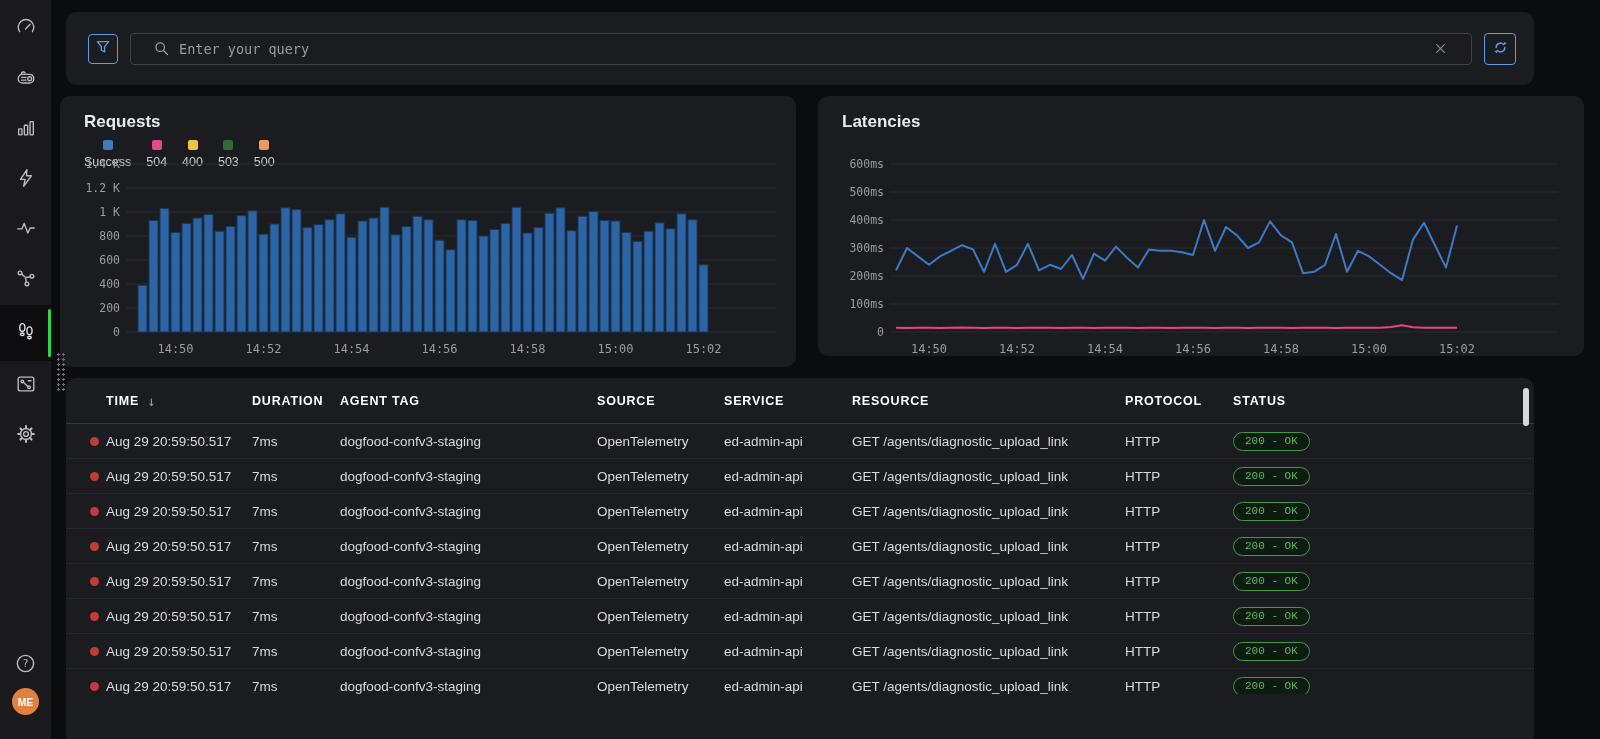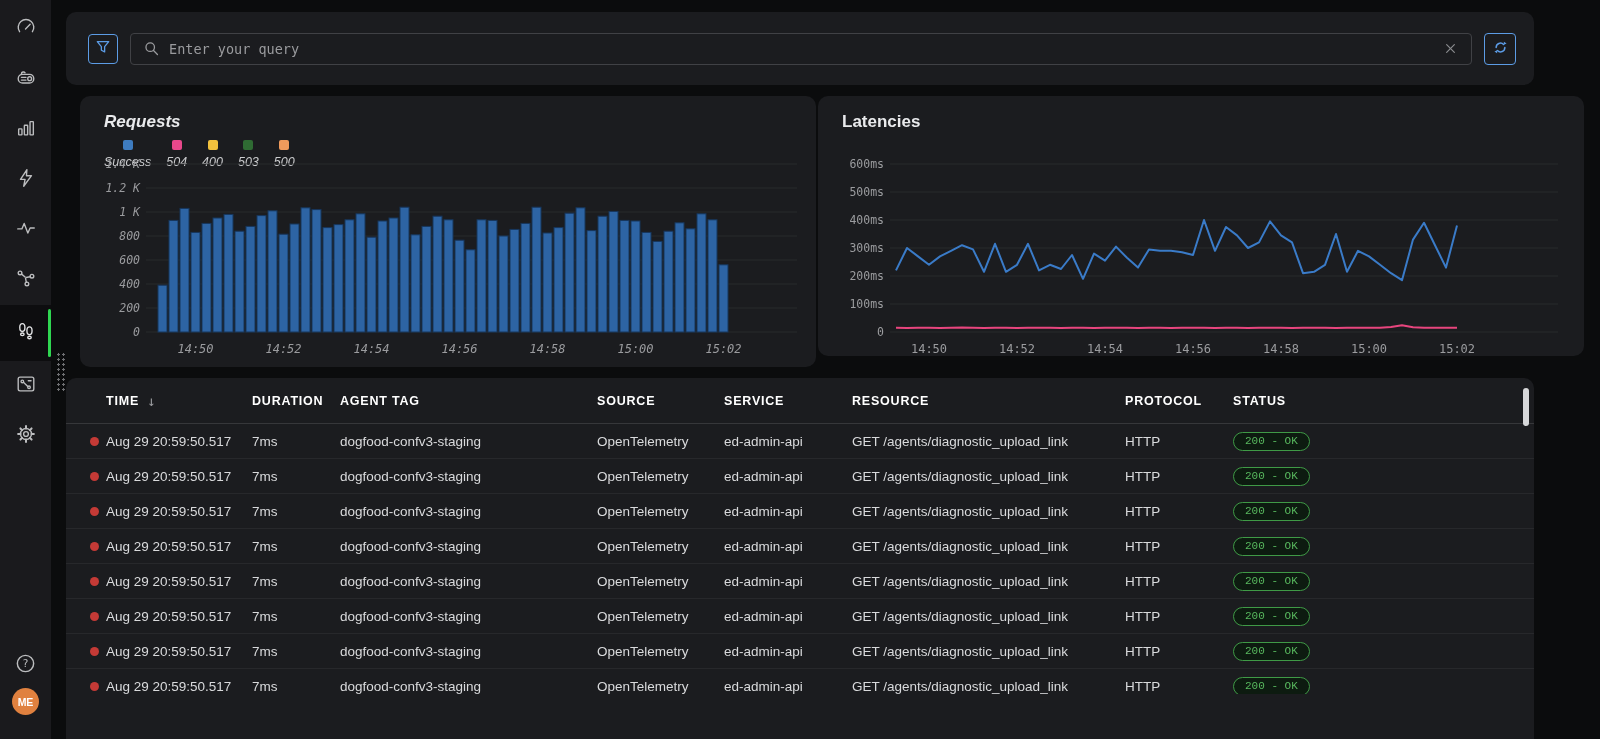--- a/index.html
+++ b/index.html
@@ -27,27 +27,27 @@
 
   
   .panel { position:absolute; background:#1b1c1f; border-radius:10px; }
   .topbar { left:66px; top:12px; width:1468px; height:73px; display:flex; align-items:center;
             padding:0 18px 0 22px; gap:12px; }
   .icon-btn { border:1px solid var(--accent-blue,#5c9ce6); border-radius:4px; background:transparent;
               display:flex; align-items:center; justify-content:center; cursor:pointer; flex:none; }
   .filter-btn { width:30px; height:30px; }
   .refresh-btn { width:32px; height:32px; }
   .query-box { flex:1; height:32px; border:1px solid #404145; border-radius:4px;
-               display:flex; align-items:center; padding:0 12px; gap:9px; background:transparent; }
+               display:flex; align-items:center; padding:0 22px; gap:9px; background:transparent; }
   .query-box input { flex:1; background:transparent; border:none; outline:none; color:#cfd0d3;
                font-family:"DejaVu Sans Mono", monospace; font-size:13.5px; }
   .query-box input::placeholder { color:#9a9b9e; }
   .clear-x { color:#8b8c8f; cursor:pointer; display:flex; }
 
-  .requests-panel  { left:80px;  top:96px; width:736px; height:271px;font-style:italic; }
+  .requests-panel  { left:60px;  top:96px; width:736px; height:271px; }
   .latencies-panel { left:818px; top:96px; width:766px; height:260px; }
   .panel-title { font-size:17px; font-weight:bold; color:#e9eaec; padding:16px 0 0 24px; }
   .legend { display:flex; gap:15px; padding:8px 0 0 24px; }
   .legend-item { display:flex; align-items:center; gap:5px; font-size:12.5px; color:#cbccce;flex-direction:column; }
   .legend-chip { width:10px; height:10px; border-radius:2px; flex:none; }
   .chart-svg { position:absolute; left:12px; top:58px; }
 
   
   .table-panel { left:66px; top:378px; width:1468px; height:404px; overflow:hidden; }
   .t-grid { display:grid;

